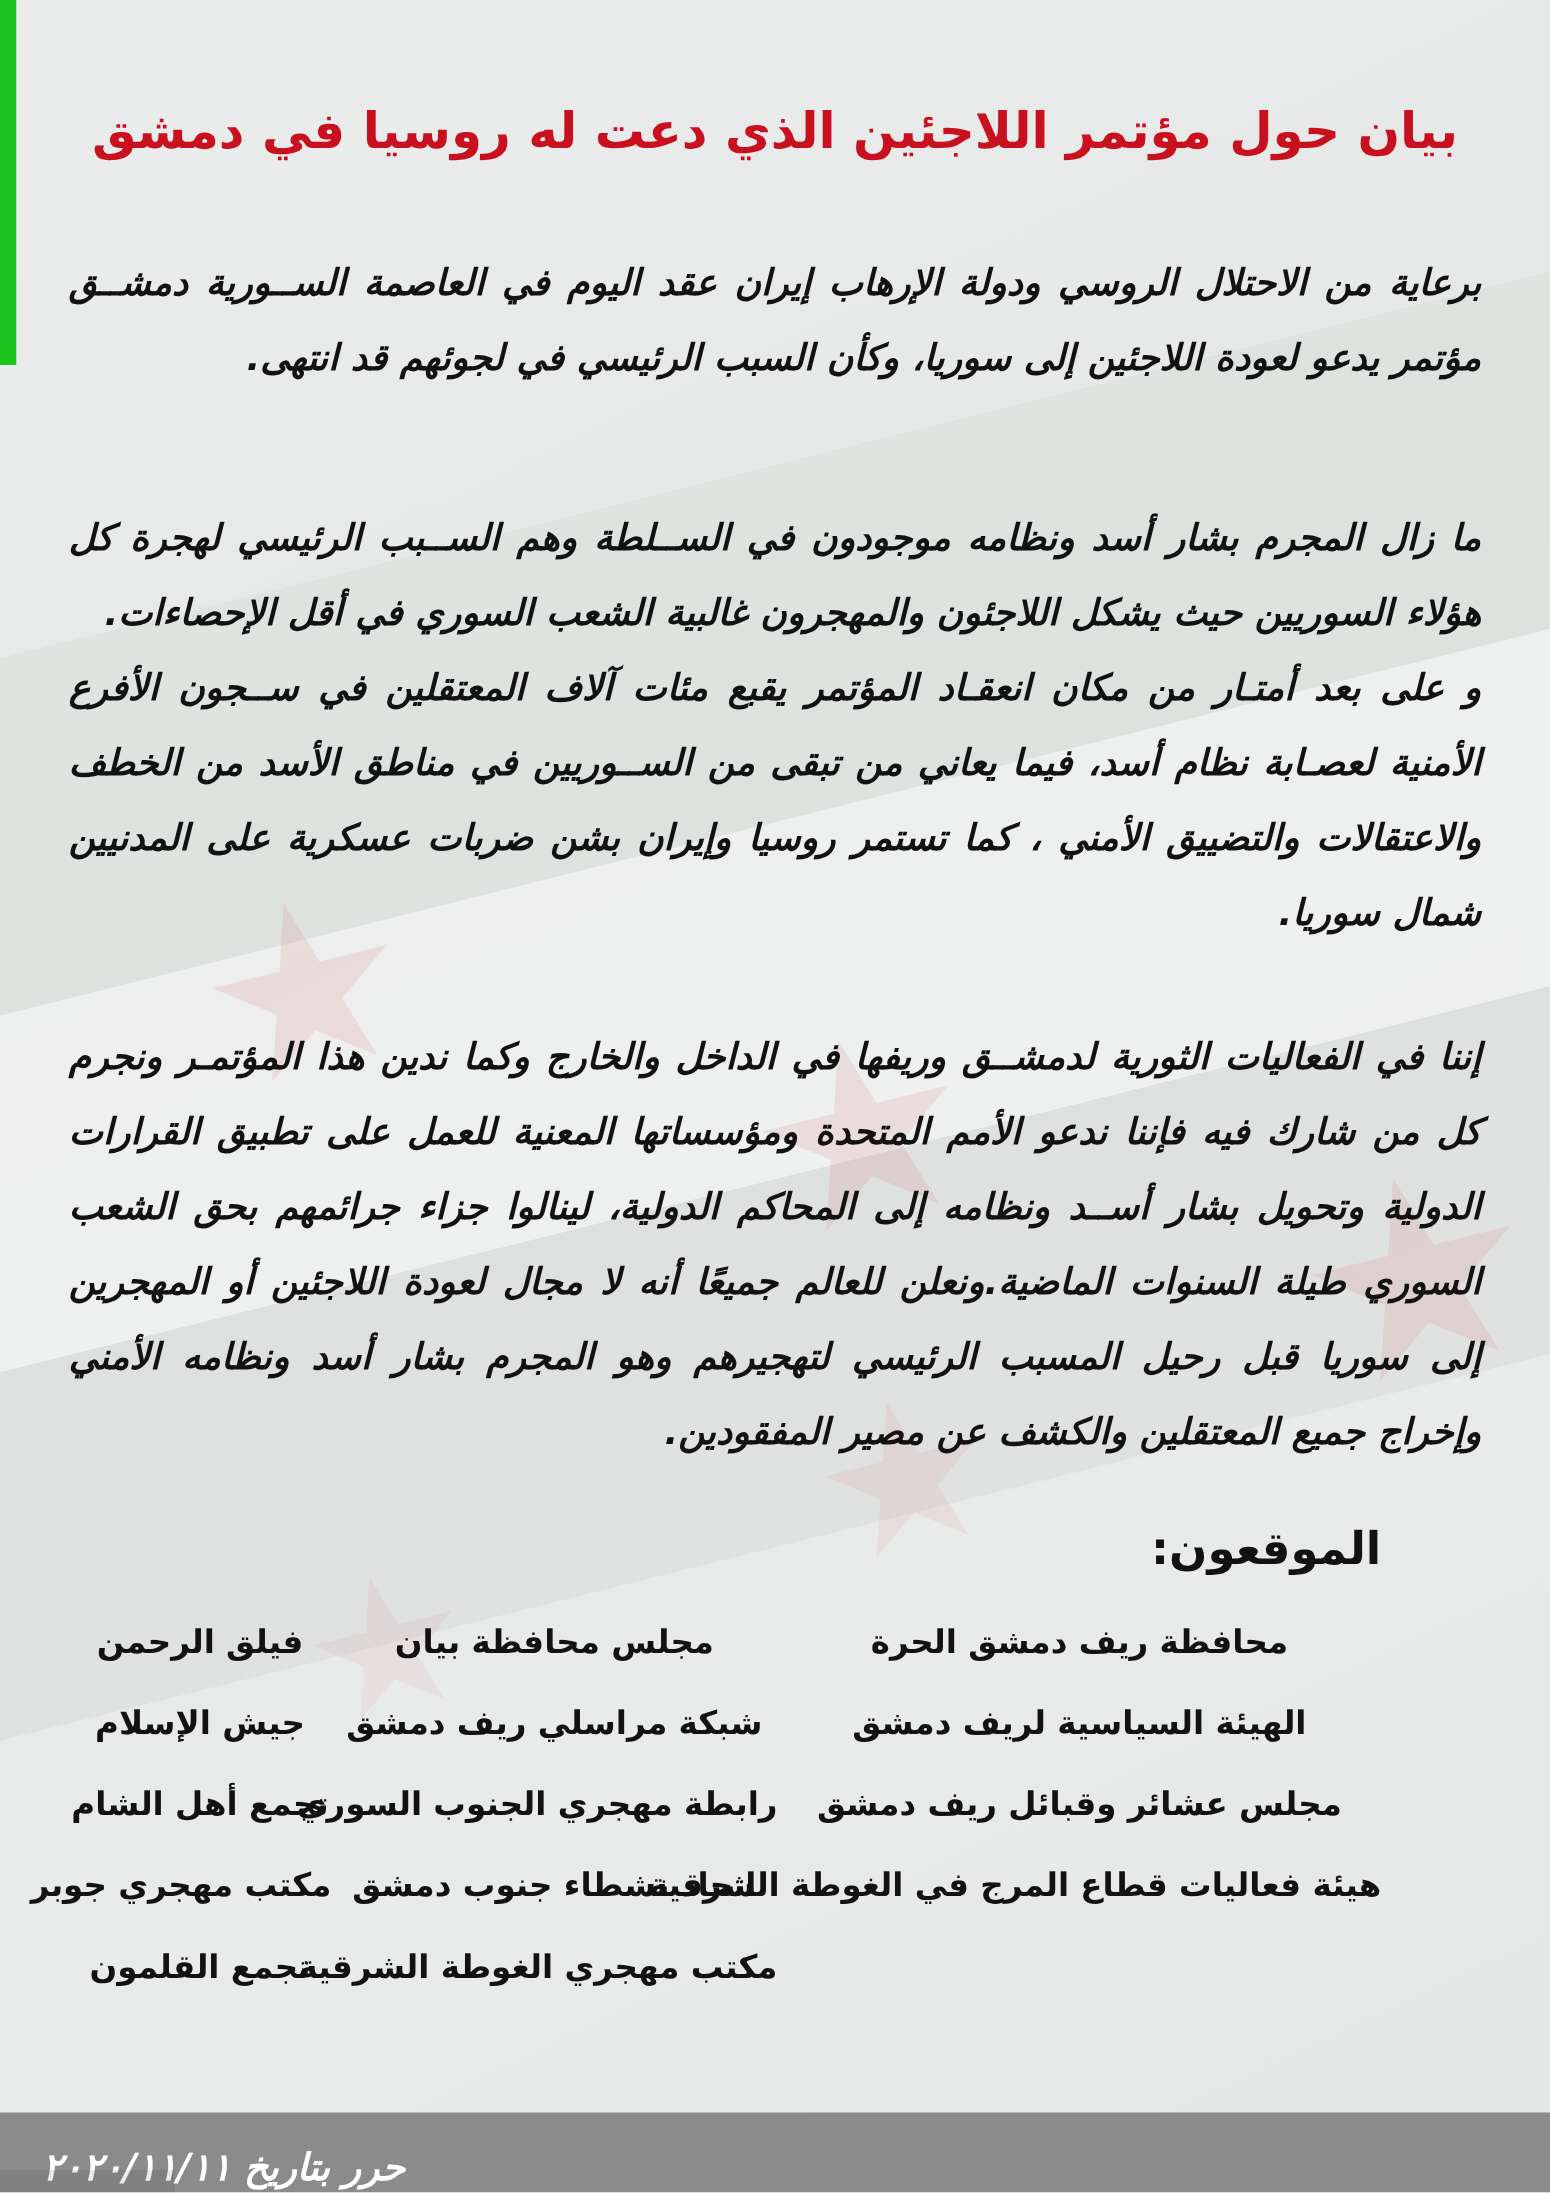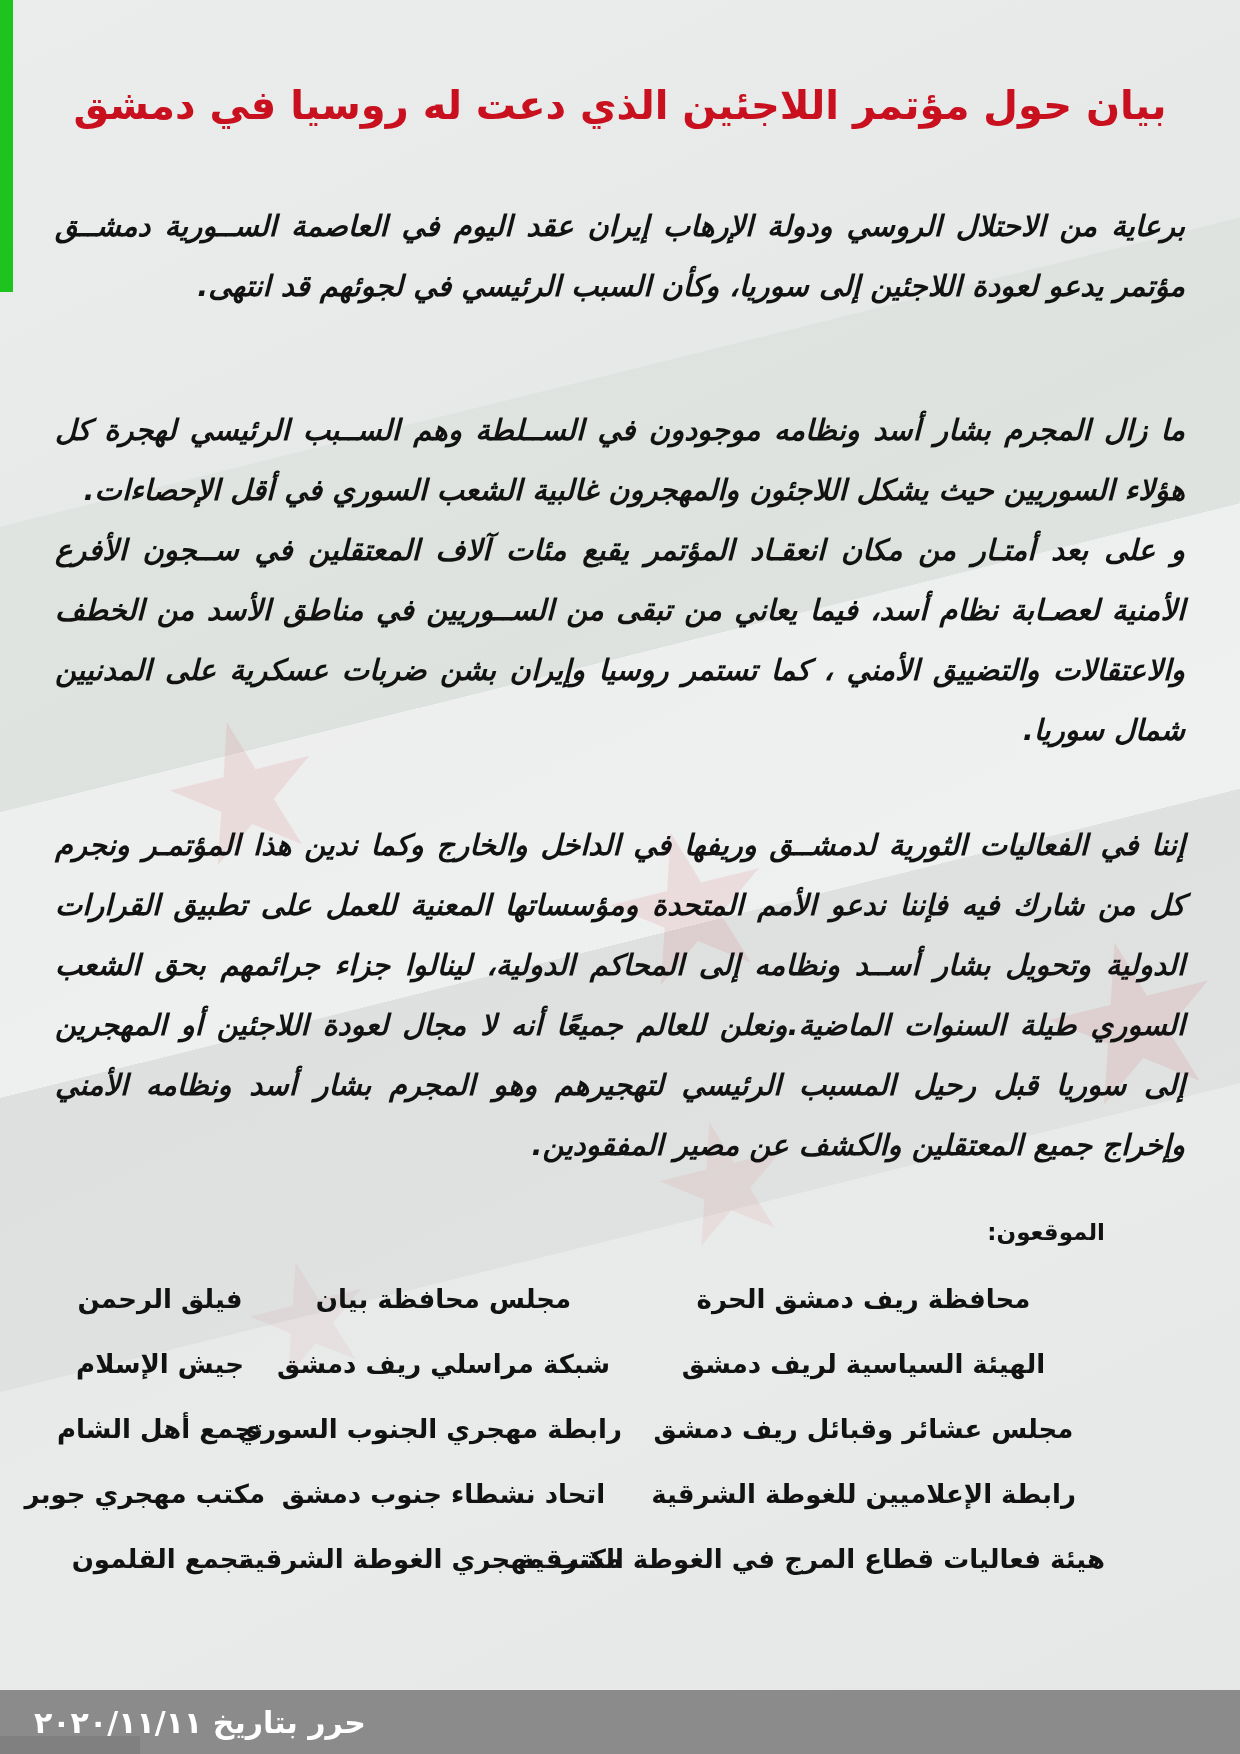--- a/index.html
+++ b/index.html
@@ -58,21 +58,21 @@
     text-align:justify;
     font-style:italic;
   }
   .para-a { margin-top:64px !important; margin-bottom:84px !important; }
   .para-b { margin-bottom:0 !important; }
   .para-c { margin-bottom:55px !important; }
 
   .sign-heading {
     position:relative;
     margin:44px 135px 0 0;
-    font-size:23px; font-weight:bold; color:#121212;
+    font-size:36px; font-weight:bold; color:#121212;
     text-align:right;
   }
   .sign-grid {
     position:relative;
     display:flex;
     margin:22px 135px 0 55px;
   }
   .sign-col { flex:0 0 auto; }
   .col-1 { width:46%; }
   .col-2 { width:34%; }
@@ -88,21 +88,21 @@
   .footer {
     position:absolute; left:0; bottom:0; width:1240px; height:64px;
     background:var(--footer-bg, #8b8b8b);
     display:flex; align-items:center; justify-content:flex-end;
     padding:0; box-sizing:border-box;
   }
   .footer-date {
     color:#ffffff; font-size:30px; font-weight:bold;
     margin-left:1240px; 
   }
-  .footer .footer-date { margin:0 0 0 0; position:absolute; left:34px; top:15px; }
+  .footer .footer-date { margin:0 0 0 0; position:absolute; left:34px; top:27px;font-style:italic; }
   .footer-shade {
     position:absolute; left:0; bottom:0; width:140px; height:18px;
     background:rgba(0,0,0,0.08);
   }
 </style>
 </head>
 <body>
 
 <div class="page">
 
@@ -124,21 +124,20 @@
     <p class="para-d">إننا في الفعاليات الثورية لدمشــق وريفها في الداخل والخارج وكما ندين هذا المؤتمـر ونجرم كل من شارك فيه فإننا ندعو الأمم المتحدة ومؤسساتها المعنية للعمل على تطبيق القرارات الدولية وتحويل بشار أســد ونظامه إلى المحاكم الدولية، لينالوا جزاء جرائمهم بحق الشعب السوري طيلة السنوات الماضية.ونعلن للعالم جميعًا أنه لا مجال لعودة اللاجئين أو المهجرين إلى سوريا قبل رحيل المسبب الرئيسي لتهجيرهم وهو المجرم بشار أسد ونظامه الأمني وإخراج جميع المعتقلين والكشف عن مصير المفقودين.</p>
   </div>
 
   <div class="sign-heading">الموقعون:</div>
 
   <div class="sign-grid">
     <div class="sign-col col-1">
       <div class="sign-item">محافظة ريف دمشق الحرة</div>
       <div class="sign-item">الهيئة السياسية لريف دمشق</div>
       <div class="sign-item">مجلس عشائر وقبائل ريف دمشق</div>
-      <div class="sign-item">رابطة الإعلاميين للغوطة الشرقية</div>
       <div class="sign-item">هيئة فعاليات قطاع المرج في الغوطة الشرقية</div>
 
     </div>
     <div class="sign-col col-2">
       <div class="sign-item">مجلس محافظة بيان</div>
       <div class="sign-item">شبكة مراسلي ريف دمشق</div>
       <div class="sign-item">رابطة مهجري الجنوب السوري</div>
       <div class="sign-item">اتحاد نشطاء جنوب دمشق</div>
       <div class="sign-item">مكتب مهجري الغوطة الشرقية</div>
 

